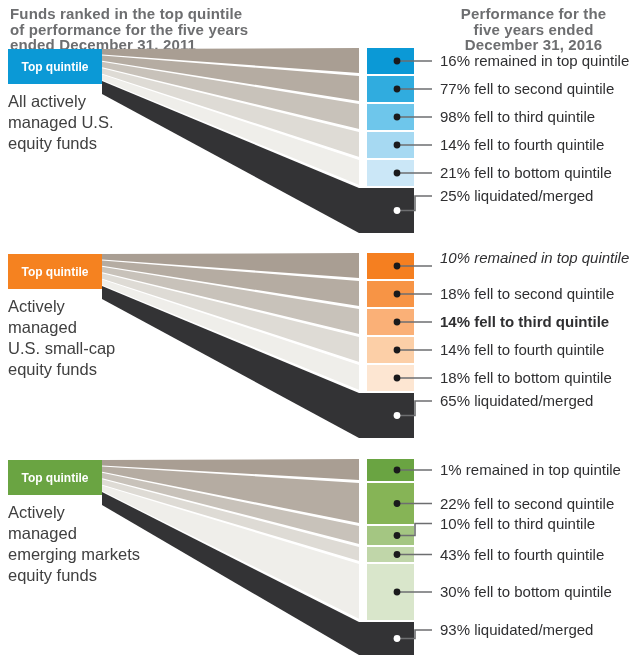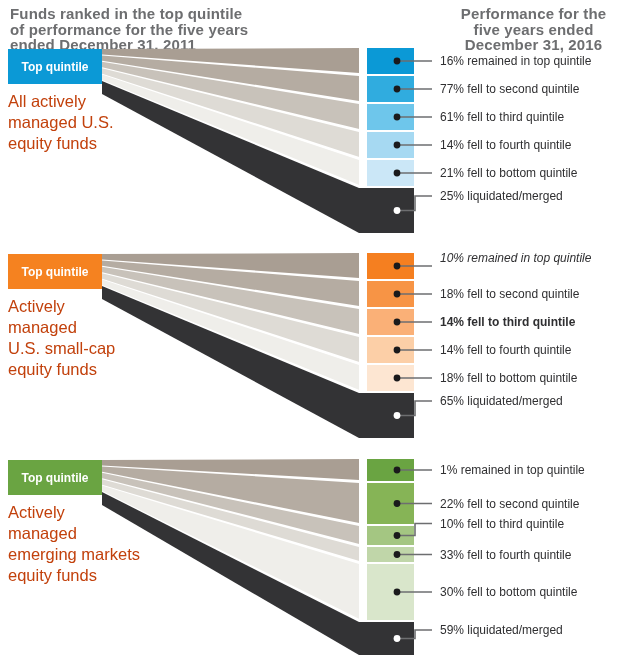--- a/index.html
+++ b/index.html
@@ -50,21 +50,21 @@
     justify-content: center;
     box-sizing: border-box;
   }
 
   
   .caption {
     position: absolute;
     left: 8px;
     width: 170px;
     font-size: 16.5px;
-    color: #c2410c;
+    color: #404040;
     line-height: 21px;
     white-space: pre-line;
   }
 
   
   .funnel {
     position: absolute;
     left: 0;
     top: 0;
   }
@@ -85,21 +85,21 @@
   .leaders {
     position: absolute;
     left: 0;
     top: 0;
     pointer-events: none;
   }
 
   
   .seg-label {
     position: absolute;
-    font-size: 12px;
+    font-size: 15px;
     color: #2f2f31;
     white-space: nowrap;
     line-height: 14px;
   }
 </style>
 </head>
 <body>
 
 <div class="header" id="header-left">Funds ranked in the top quintile
 of performance for the five years
@@ -131,21 +131,21 @@
       <div class="bars" style="left: 367px; top: 0px;">
         <div class="bar-seg" style="top: 48px; height: 26px; background: rgb(11, 153, 214);"></div>
         <div class="bar-seg" style="top: 76px; height: 26px; background: rgb(48, 172, 223);"></div>
         <div class="bar-seg" style="top: 104px; height: 26px; background: rgb(110, 198, 235);"></div>
         <div class="bar-seg" style="top: 132px; height: 26px; background: rgb(166, 217, 242);"></div>
         <div class="bar-seg" style="top: 160px; height: 26px; background: rgb(203, 231, 247);"></div>
         <div class="bar-seg" style="top: 188px; height: 45px; background: rgb(51, 51, 53);"></div>
       </div>
       <div class="seg-label" style="left: 440px; top: 54px;">16% remained in top quintile</div>
       <div class="seg-label" style="left: 440px; top: 82px;">77% fell to second quintile</div>
-      <div class="seg-label" style="left: 440px; top: 110px;">61% fell to third quintile</div>
+      <div class="seg-label" style="left: 440px; top: 110px;">98% fell to third quintile</div>
       <div class="seg-label" style="left: 440px; top: 138px;">14% fell to fourth quintile</div>
       <div class="seg-label" style="left: 440px; top: 166px;">21% fell to bottom quintile</div>
       <div class="seg-label" style="left: 440px; top: 189px;">25% liquidated/merged</div>
       <svg class="leaders" width="630" height="664">
         <path d="M 397 61 L 432 61" stroke="#6d6e70" stroke-width="1.6" fill="none"></path>
         <circle cx="397" cy="61" r="3.4" fill="#1a1a1c"></circle>
         <path d="M 397 89 L 432 89" stroke="#6d6e70" stroke-width="1.6" fill="none"></path>
         <circle cx="397" cy="89" r="3.4" fill="#1a1a1c"></circle>
         <path d="M 397 117 L 432 117" stroke="#6d6e70" stroke-width="1.6" fill="none"></path>
         <circle cx="397" cy="117" r="3.4" fill="#1a1a1c"></circle>
@@ -230,23 +230,23 @@
         <div class="bar-seg" style="top: 459px; height: 22px; background: rgb(106, 164, 66);"></div>
         <div class="bar-seg" style="top: 483px; height: 41px; background: rgb(134, 180, 86);"></div>
         <div class="bar-seg" style="top: 526px; height: 19px; background: rgb(164, 198, 130);"></div>
         <div class="bar-seg" style="top: 547px; height: 15px; background: rgb(192, 214, 169);"></div>
         <div class="bar-seg" style="top: 564px; height: 56px; background: rgb(217, 230, 203);"></div>
         <div class="bar-seg" style="top: 622px; height: 33px; background: rgb(51, 51, 53);"></div>
       </div>
       <div class="seg-label" style="left: 440px; top: 463px;">1% remained in top quintile</div>
       <div class="seg-label" style="left: 440px; top: 496.5px;">22% fell to second quintile</div>
       <div class="seg-label" style="left: 440px; top: 516.5px;">10% fell to third quintile</div>
-      <div class="seg-label" style="left: 440px; top: 547.5px;">33% fell to fourth quintile</div>
+      <div class="seg-label" style="left: 440px; top: 547.5px;">43% fell to fourth quintile</div>
       <div class="seg-label" style="left: 440px; top: 585px;">30% fell to bottom quintile</div>
-      <div class="seg-label" style="left: 440px; top: 623px;">59% liquidated/merged</div>
+      <div class="seg-label" style="left: 440px; top: 623px;">93% liquidated/merged</div>
       <svg class="leaders" width="630" height="664">
         <path d="M 397 470 L 432 470" stroke="#6d6e70" stroke-width="1.6" fill="none"></path>
         <circle cx="397" cy="470" r="3.4" fill="#1a1a1c"></circle>
         <path d="M 397 503.5 L 432 503.5" stroke="#6d6e70" stroke-width="1.6" fill="none"></path>
         <circle cx="397" cy="503.5" r="3.4" fill="#1a1a1c"></circle>
         <path d="M 397 535.5 L 415 535.5 L 415 523.5 L 432 523.5" stroke="#6d6e70" stroke-width="1.6" fill="none"></path>
         <circle cx="397" cy="535.5" r="3.4" fill="#1a1a1c"></circle>
         <path d="M 397 554.5 L 432 554.5" stroke="#6d6e70" stroke-width="1.6" fill="none"></path>
         <circle cx="397" cy="554.5" r="3.4" fill="#1a1a1c"></circle>
         <path d="M 397 592 L 432 592" stroke="#6d6e70" stroke-width="1.6" fill="none"></path>

